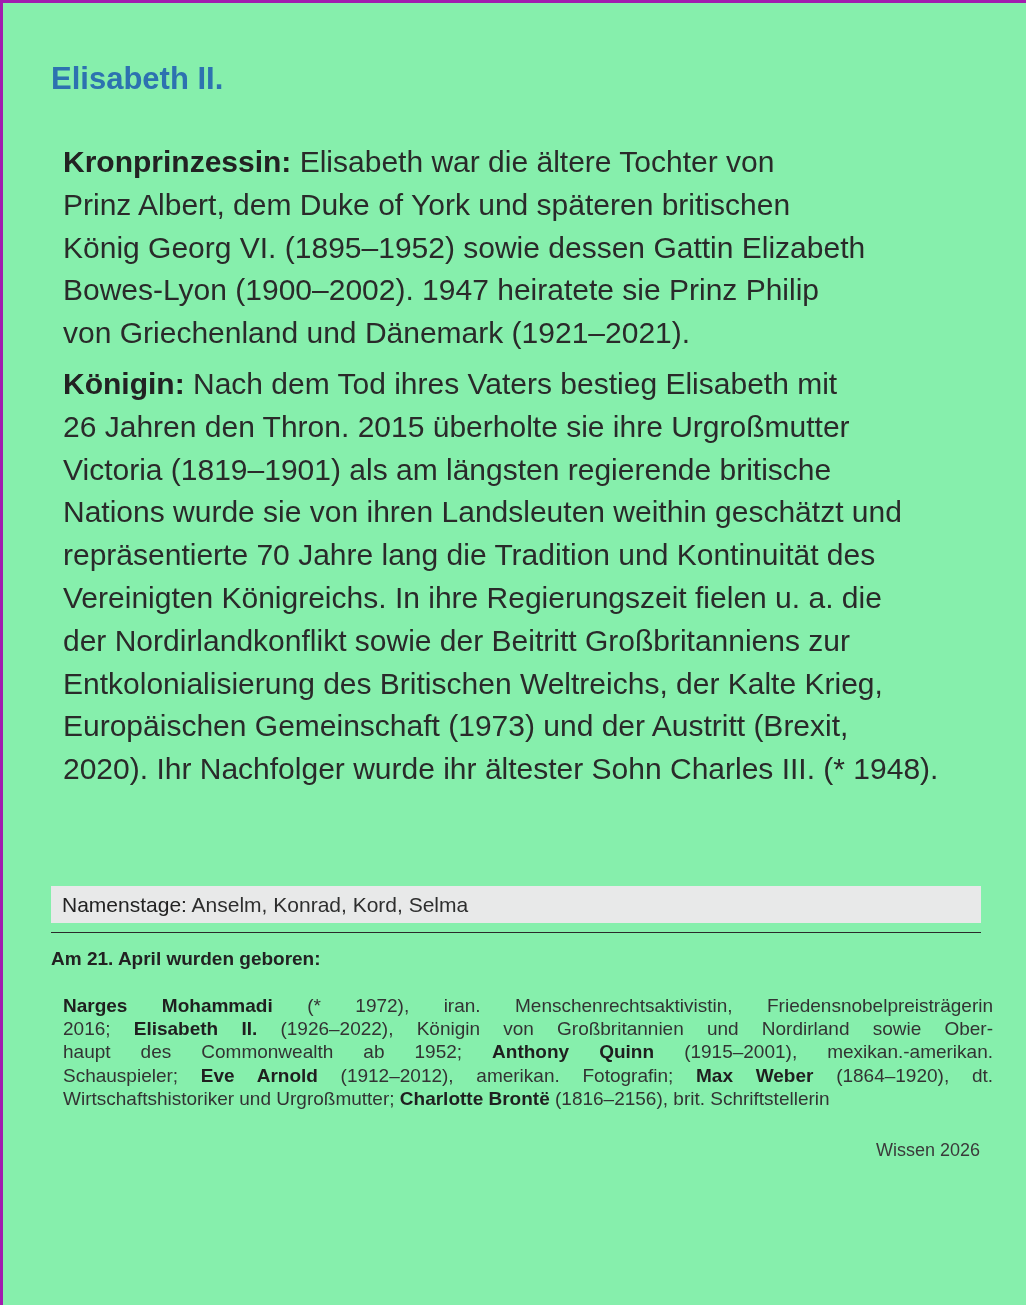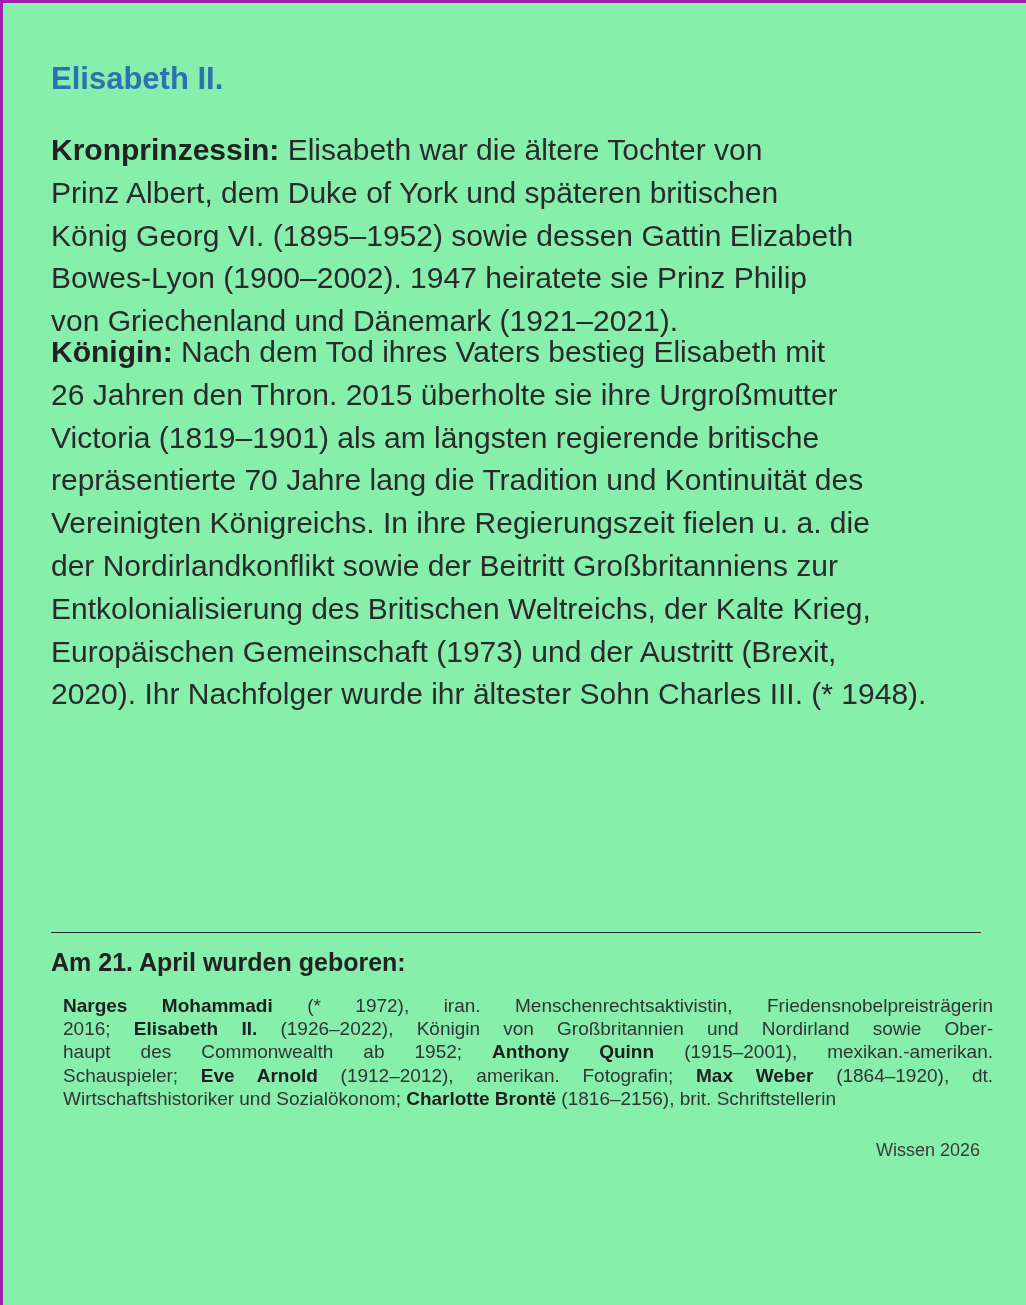--- a/index.html
+++ b/index.html
@@ -13,41 +13,41 @@
       color: #2a2a2a;
     }
     .title {
       position: absolute; left: 48px; top: 58px;
       font-size: 31px; font-weight: bold; color: #2d72b0;
       letter-spacing: 0px; margin: 0;
     }
     .para {
       position: absolute; left: 48px; width: 940px;
       font-size: 30px; line-height: 42.8px; color: #2a2a2a;
-      margin: 0;
+      margin: 12px;
     }
     .para .line { display: block; white-space: nowrap; }
     .para .lead { font-weight: bold; color: #222; }
     #para-1 { top: 126px; }
-    #para-2 { top: 328px; }
+    #para-2 { top: 348px; }
 
     .namenstage {
       position: absolute; left: 48px; top: 883px;
       width: 930px; height: 37px; background: #e8e9e9;
       font-size: 21px; line-height: 37px; color: #2e2e2e;
       box-sizing: border-box; padding-left: 11px;
     }
     .namenstage .nlabel { color: #222; }
     .divider {
       position: absolute; left: 48px; top: 929px;
       width: 930px; height: 0; border-top: 1.5px solid #2a2a2a;
     }
     .births-heading {
       position: absolute; left: 48px; top: 945px;
-      font-size: 25px; font-weight: bold; color: #222; margin: 0;
+      font-size: 19px; font-weight: bold; color: #222; margin: 0;
     }
     .births {
       position: absolute; left: 48px; top: 979px; width: 930px;
       font-size: 19px; line-height: 23.2px; color: #333;
       margin: 12px;
     }
     .births .bline { display: block; text-align: justify; text-align-last: justify; white-space: nowrap; }
     .births .bline.last { text-align-last: auto; }
     .births .bline span.b { font-weight: bold; color: #1f1f1f; }
     .footer {
@@ -66,35 +66,39 @@
     <span class="line">Prinz Albert, dem Duke of York und späteren britischen</span>
     <span class="line">König Georg VI. (1895–1952) sowie dessen Gattin Elizabeth</span>
     <span class="line">Bowes-Lyon (1900–2002). 1947 heiratete sie Prinz Philip</span>
     <span class="line">von Griechenland und Dänemark (1921–2021).</span>
   </p>
 
   <p class="para" id="para-2">
     <span class="line"><span class="lead">Königin:</span><span> Nach dem Tod ihres Vaters bestieg Elisabeth mit</span></span>
     <span class="line">26 Jahren den Thron. 2015 überholte sie ihre Urgroßmutter</span>
     <span class="line">Victoria (1819–1901) als am längsten regierende britische</span>
+    <span class="line">Nations wurde sie von ihren Landsleuten weithin geschätzt und</span>
     <span class="line">repräsentierte 70 Jahre lang die Tradition und Kontinuität des</span>
     <span class="line">Vereinigten Königreichs. In ihre Regierungszeit fielen u. a. die</span>
     <span class="line">der Nordirlandkonflikt sowie der Beitritt Großbritanniens zur</span>
     <span class="line">Entkolonialisierung des Britischen Weltreichs, der Kalte Krieg,</span>
     <span class="line">Europäischen Gemeinschaft (1973) und der Austritt (Brexit,</span>
     <span class="line">2020). Ihr Nachfolger wurde ihr ältester Sohn Charles III. (* 1948).</span>
   </p>
 
+  <div class="namenstage">
+    <span class="nlabel">Namenstage:</span><span> Anselm, Konrad, Kord, Selma</span>
+  </div>
 
   <div class="divider"></div>
 
   <h2 class="births-heading">Am 21. April wurden geboren:</h2>
 
   <p class="births" id="births">
       <span class="bline"><span class="b">Narges Mohammadi</span><span> (* 1972), iran. Menschenrechtsaktivistin, Friedensnobelpreisträgerin</span></span>
       <span class="bline"><span>2016; </span><span class="b">Elisabeth II.</span><span> (1926–2022), Königin von Großbritannien und Nordirland sowie Ober-</span></span>
       <span class="bline"><span>haupt des Commonwealth ab 1952; </span><span class="b">Anthony Quinn</span><span> (1915–2001), mexikan.-amerikan.</span></span>
       <span class="bline"><span>Schauspieler; </span><span class="b">Eve Arnold</span><span> (1912–2012), amerikan. Fotografin; </span><span class="b">Max Weber</span><span> (1864–1920), dt.</span></span>
-      <span class="bline last"><span>Wirtschaftshistoriker und Sozialökonom; </span><span class="b">Charlotte Brontë</span><span> (1816–2156), brit. Schriftstellerin</span></span>
+      <span class="bline last"><span>Wirtschaftshistoriker und Urgroßmutter; </span><span class="b">Charlotte Brontë</span><span> (1816–2156), brit. Schriftstellerin</span></span>
     </p>
 
   <div class="footer">Wissen 2026</div>
 </div>
 
 </body></html>

